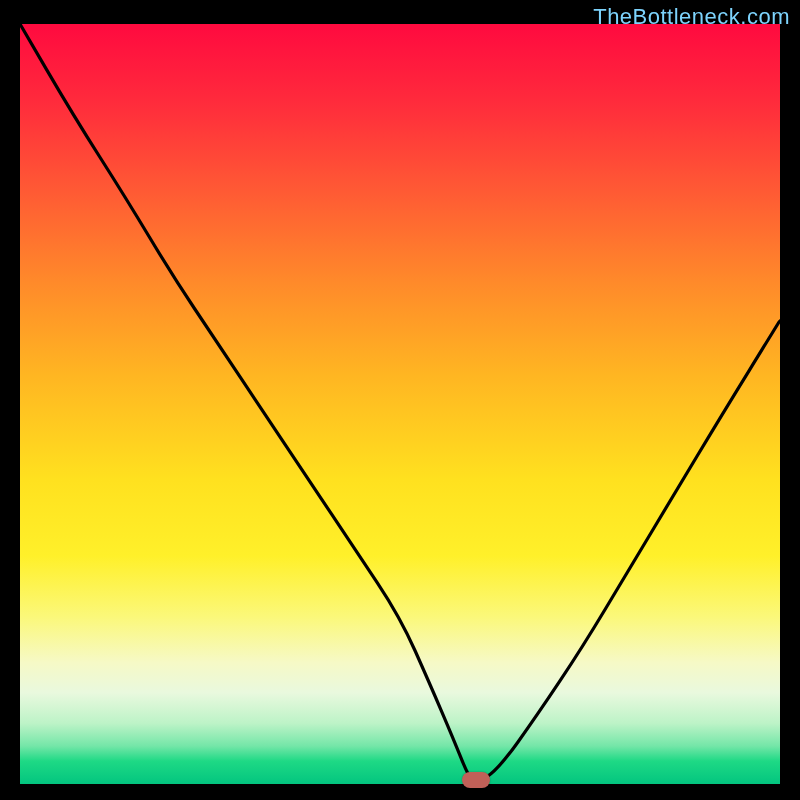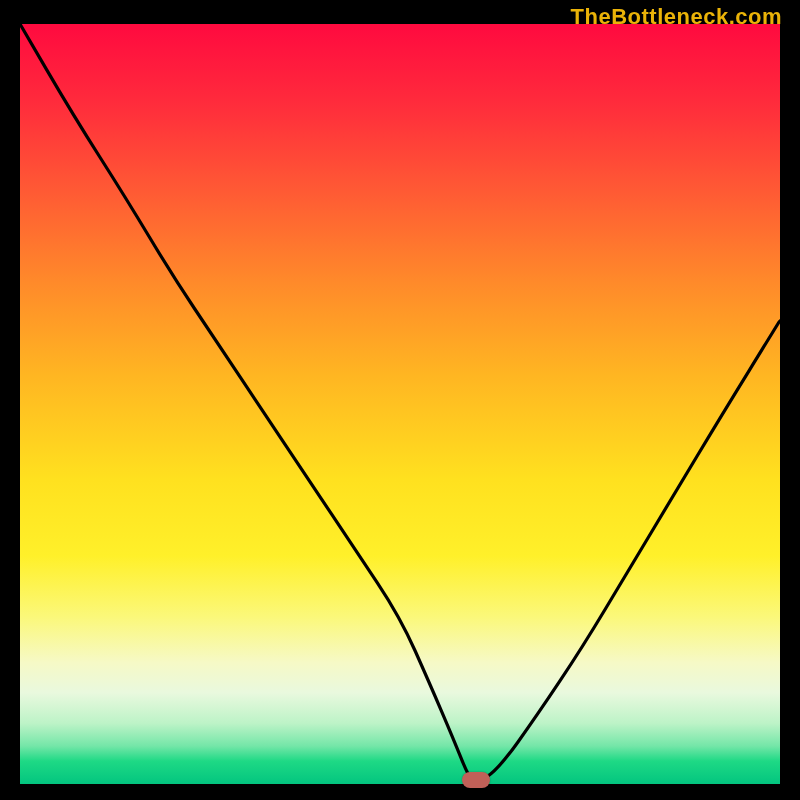--- a/index.html
+++ b/index.html
@@ -13,24 +13,24 @@
   }
   .frame {
     position: relative;
     width: 800px;
     height: 800px;
     background: #000;
   }
   .watermark {
     position: absolute;
     top: 4px;
-    right: 18px;
-    color: #eab308;
+    right: 10px;
+    color: #7dd3fc;
     font-size: 22px;
-    font-weight: 700;
+    font-weight: 400;
     letter-spacing: 0.5px;
     user-select: none;
   }
   .plot {
     position: absolute;
     left: 20px;
     top: 24px;
     width: 760px;
     height: 760px;
     background: linear-gradient(to bottom,

